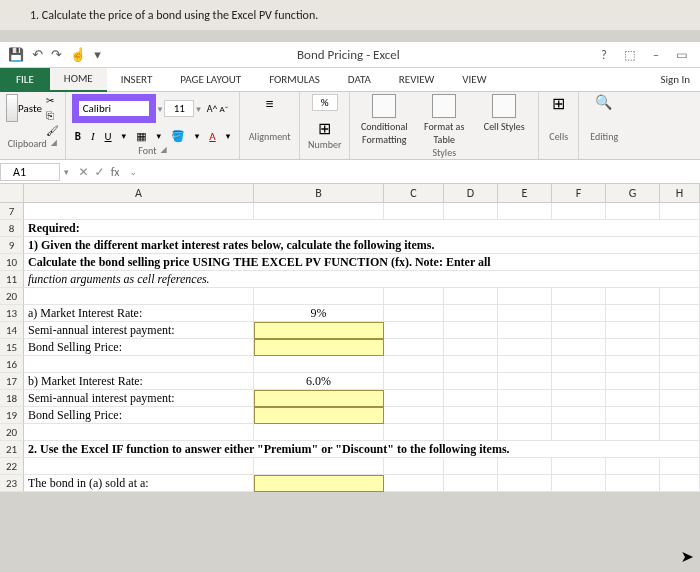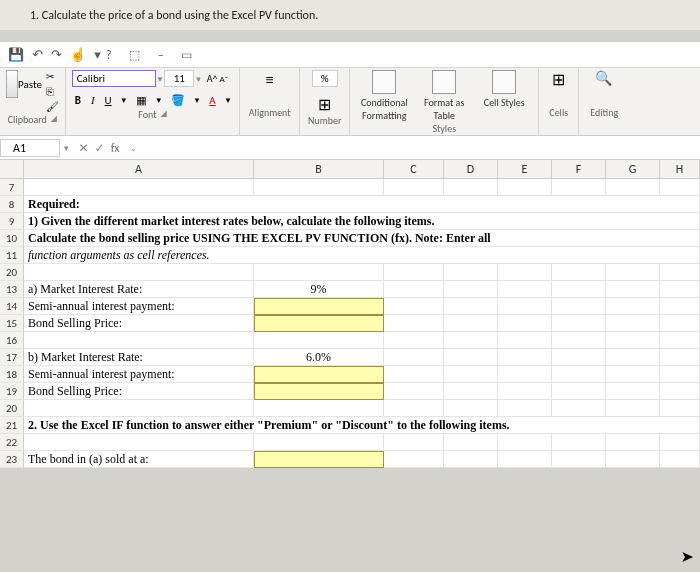--- a/index.html
+++ b/index.html
@@ -18,21 +18,21 @@
 .ribbon-tab.active { background: #f3f2f1; border-bottom: 2px solid #217346; }
 .sign-in { margin-left: auto; padding: 4px 10px; font-size: 11px; color: #333; }
 .ribbon-body { background: #f3f2f1; display: flex; height: 68px; border-bottom: 1px solid #ccc; }
 .ribbon-group { border-right: 1px solid #d4d4d4; padding: 2px 6px 0 6px; display: flex; flex-direction: column; }
 .group-content { flex: 1; display: flex; align-items: flex-start; gap: 4px; }
 .group-label { text-align: center; font-size: 10px; color: #666; padding-bottom: 16px; display: flex; justify-content: center; gap: 4px; }
 .dialog-launcher { font-size: 8px; color: #888; }
 .paste-btn { display: flex; flex-direction: row; align-items: center; width: 36px; }
 .paste-icon { width: 24px; height: 28px; background: linear-gradient(#fff,#e0e0e0); border: 1px solid #aaa; }
 .clipboard-side { display: flex; flex-direction: column; gap: 2px; font-size: 10px; }
-.font-name { border: 1px solid #8b5cf6; padding: 1px 4px; background: #fff; width: 84px; font-size: 11px; }
+.font-name { border: 7px solid #8b5cf6; padding: 1px 4px; background: #fff; width: 84px; font-size: 11px; }
 .font-size { border: 1px solid #ccc; padding: 1px 4px; background: #fff; width: 30px; font-size: 11px; text-align: center; }
 .font-row { display: flex; gap: 2px; align-items: center; }
 .font-btns { display: flex; gap: 4px; margin-top: 3px; }
 .font-btns span { font-size: 11px; padding: 1px 3px; }
 .ribbon-btn-big { display: flex; flex-direction: column; align-items: center; width: 56px; font-size: 10px; color: #333; text-align: center; }
 .ribbon-btn-big .ico { width: 24px; height: 24px; border: 1px solid #999; background: #fafafa; margin-bottom: 2px; }
 .formula-bar { display: flex; align-items: center; height: 24px; background: #fff; border-bottom: 1px solid #ccc; }
 .name-box { border: 1px solid #ccc; width: 60px; padding: 1px 12px; font-size: 12px; }
 .fb-btns { display: flex; gap: 6px; padding: 0 6px; color: #888; font-size: 12px; }
 .formula-input { flex: 1; border: 1px solid #ccc; padding: 1px 6px; font-size: 12px; font-family: "Times New Roman", serif; }
@@ -54,28 +54,40 @@
 
 <div class="excel-window">
   <div class="title-bar">
     <div class="qat">
       <span class="qat-icon">💾</span>
       <span class="qat-icon">↶</span>
       <span class="qat-icon">↷</span>
       <span class="qat-icon">☝</span>
       <span class="qat-icon">▾</span>
     </div>
+    <div class="title-center">Bond Pricing - Excel</div>
     <div class="title-right">
       <span>?</span>
       <span>⬚</span>
       <span>–</span>
       <span>▭</span>
     </div>
   </div>
 
+  <div class="ribbon-tabs">
+    <div class="file-tab">FILE</div>
+    <div class="ribbon-tab active">HOME</div>
+    <div class="ribbon-tab">INSERT</div>
+    <div class="ribbon-tab">PAGE LAYOUT</div>
+    <div class="ribbon-tab">FORMULAS</div>
+    <div class="ribbon-tab">DATA</div>
+    <div class="ribbon-tab">REVIEW</div>
+    <div class="ribbon-tab">VIEW</div>
+    <div class="sign-in">Sign In</div>
+  </div>
 
   <div class="ribbon-body">
     <div class="ribbon-group">
       <div class="group-content">
         <div class="paste-btn">
           <div class="paste-icon"></div>
           <span>Paste</span>
         </div>
         <div class="clipboard-side">
           <span>✂</span>

